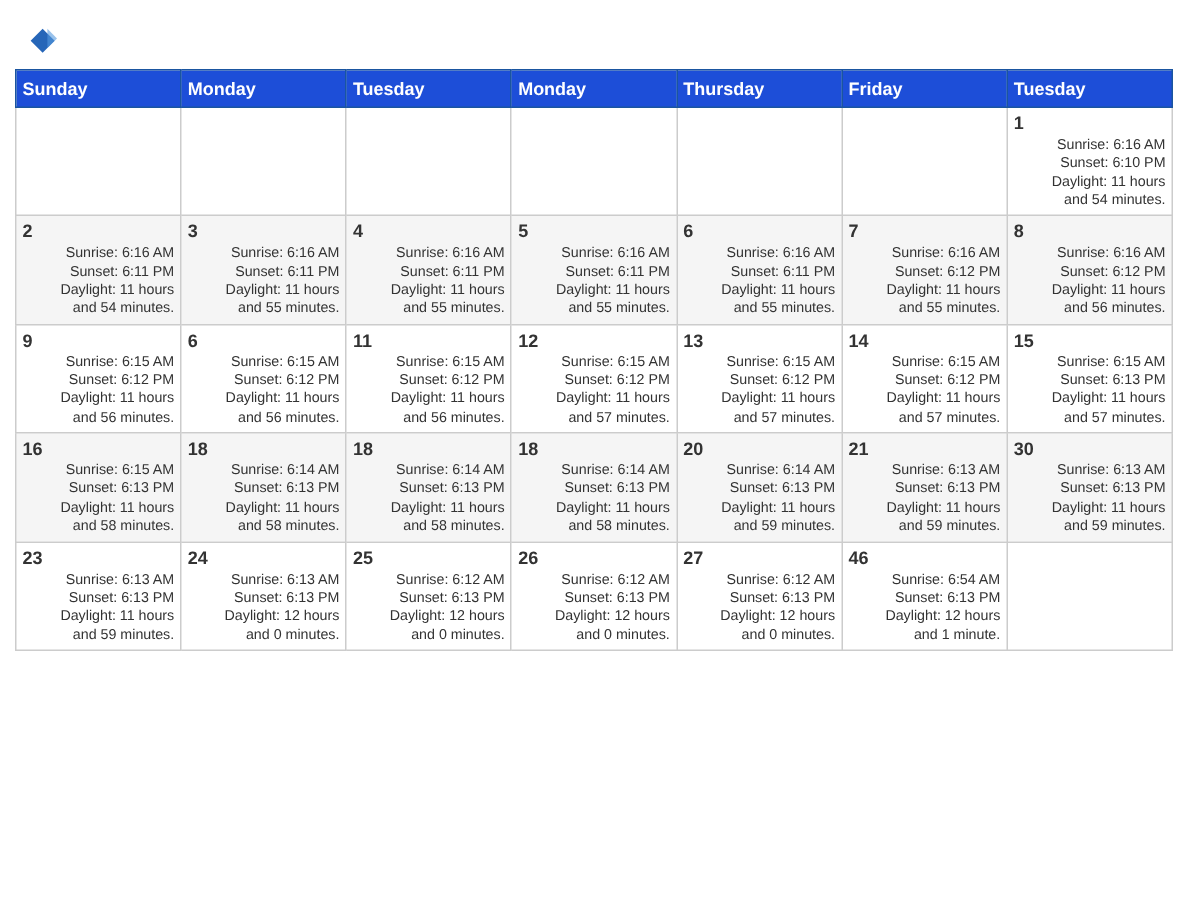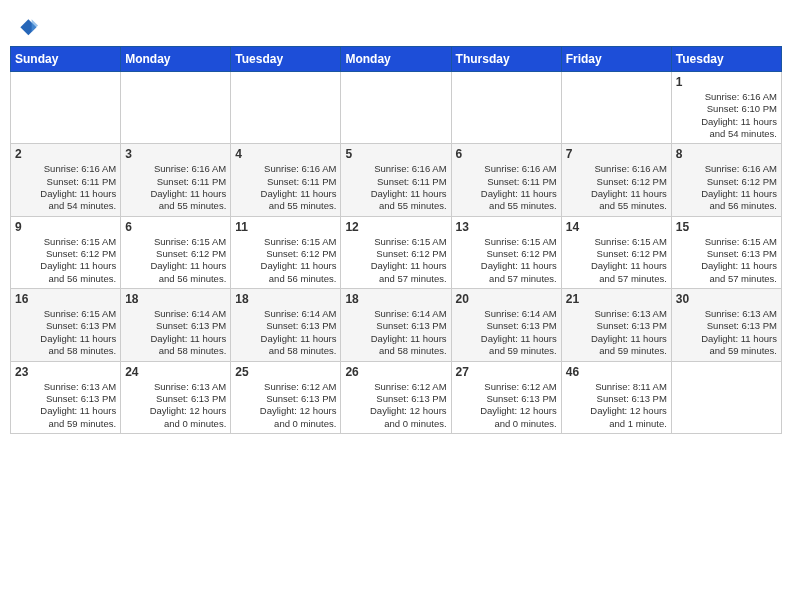--- a/index.html
+++ b/index.html
@@ -330,21 +330,21 @@
         </td>
         <td>
           <span class="day-number">27</span>
           <div class="day-info" style="white-space: pre-line;">Sunrise: 6:12 AM
 Sunset: 6:13 PM
 Daylight: 12 hours
 and 0 minutes.</div>
         </td>
         <td>
           <span class="day-number">46</span>
-          <div class="day-info" style="white-space: pre-line;">Sunrise: 8:11 AM
+          <div class="day-info" style="white-space: pre-line;">Sunrise: 6:54 AM
 Sunset: 6:13 PM
 Daylight: 12 hours
 and 1 minute.</div>
         </td>
         <td class="empty-cell"></td>
       </tr>
     </tbody>
 </table>
 
 </body></html>

